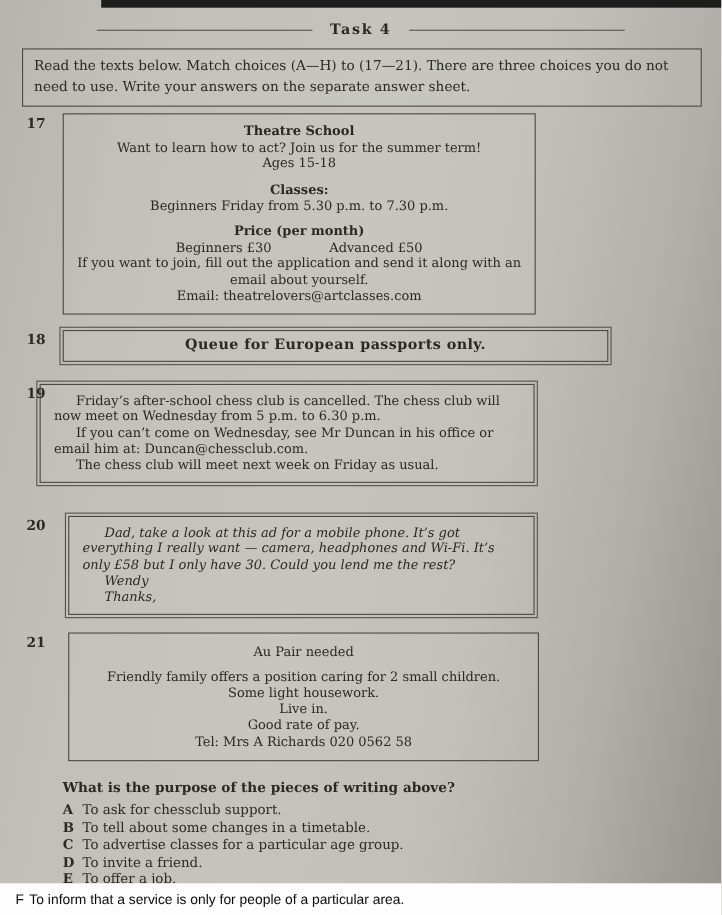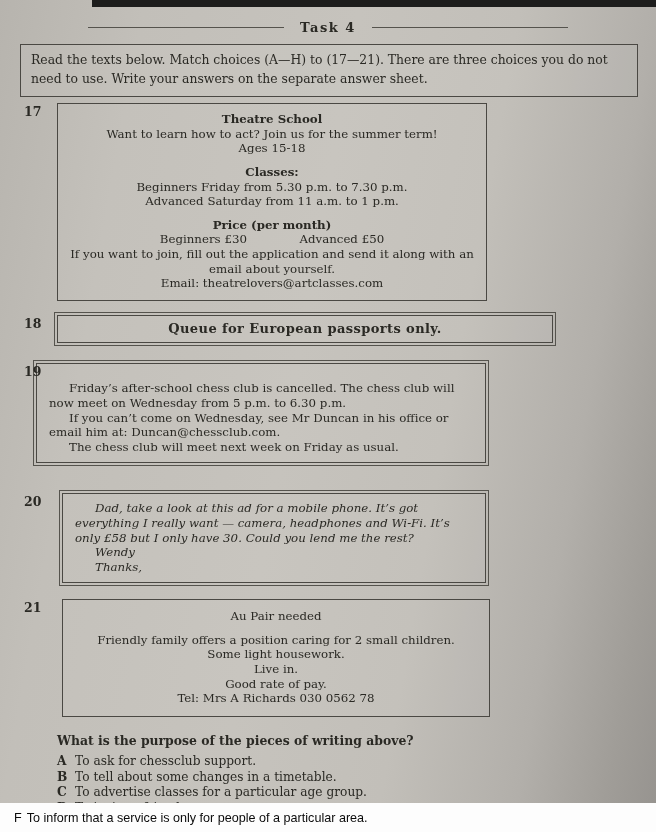--- a/index.html
+++ b/index.html
@@ -84,21 +84,21 @@
     outline: 1px solid #55534d;
     outline-offset: 2px;
   }
   .n18 .line { font-size: 13px; letter-spacing: 0.4px; }
 
   .n19 { margin-top: 20px; }
   .n19 .box {
     margin-left: 36px; width: 450px;
     outline: 1px solid #55534d;
     outline-offset: 2px;
-    padding: 17px 12px 8px 12px;
+    padding: 7px 12px 8px 12px;
   }
 
   .n20 { margin-top: 30px; }
   .n20 .box {
     margin-left: 62px; width: 424px;
     outline: 1px solid #55534d;
     outline-offset: 2px;
     padding: 7px 12px 8px 12px;
   }
 
@@ -150,21 +150,20 @@
 
   <div id="notices">
       <div class="item n17 style-center">
         <span class="num">17</span>
         <div class="box">
           <p class="line b">Theatre School</p>
           <p class="line">Want to learn how to act? Join us for the summer term!</p>
           <p class="line">Ages 15-18</p>
           <p class="line b gap">Classes:</p>
           <p class="line">Beginners Friday from 5.30 p.m. to 7.30 p.m.</p>
-          <p class="line">Advanced Saturday from 11 a.m. to 1 p.m.</p>
           <p class="line b gap">Price (per month)</p>
           <p class="line">Beginners £30&nbsp;&nbsp;&nbsp;&nbsp;&nbsp;&nbsp;&nbsp;&nbsp;&nbsp;&nbsp;&nbsp;&nbsp;&nbsp;&nbsp;Advanced £50</p>
           <p class="line">If you want to join, fill out the application and send it along with an</p>
           <p class="line">email about yourself.</p>
           <p class="line">Email: theatrelovers@artclasses.com</p>
         </div>
       </div>
       <div class="item n18 style-center">
         <span class="num">18</span>
         <div class="box">
@@ -188,21 +187,21 @@
         </div>
       </div>
       <div class="item n21 style-center">
         <span class="num">21</span>
         <div class="box">
           <p class="line">Au Pair needed</p>
           <p class="line gap">Friendly family offers a position caring for 2 small children.</p>
           <p class="line">Some light housework.</p>
           <p class="line">Live in.</p>
           <p class="line">Good rate of pay.</p>
-          <p class="line">Tel: Mrs A Richards 030 0562 78</p>
+          <p class="line">Tel: Mrs A Richards 020 0562 58</p>
         </div>
       </div>
     </div>
 
   <div class="purpose">
     <p class="q">What is the purpose of the pieces of writing above?</p>
     <div id="options">
         <div class="option">
           <span class="letter">A</span>
           <span class="text">To ask for chessclub support.</span>

